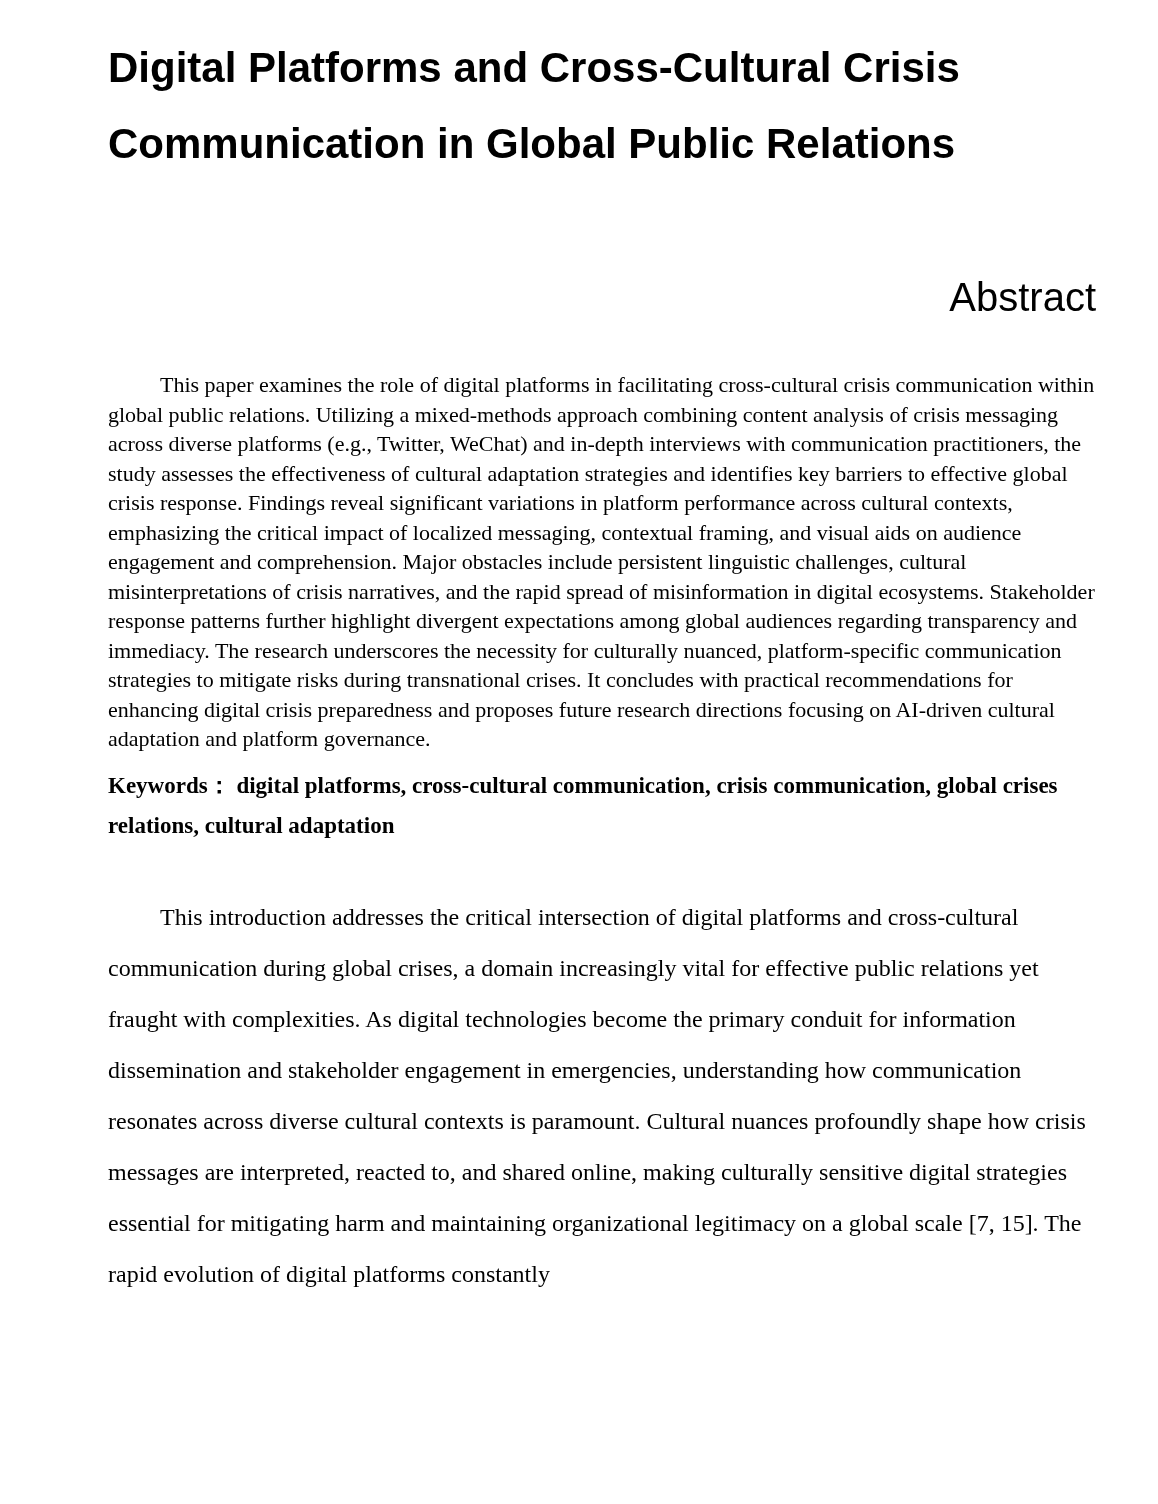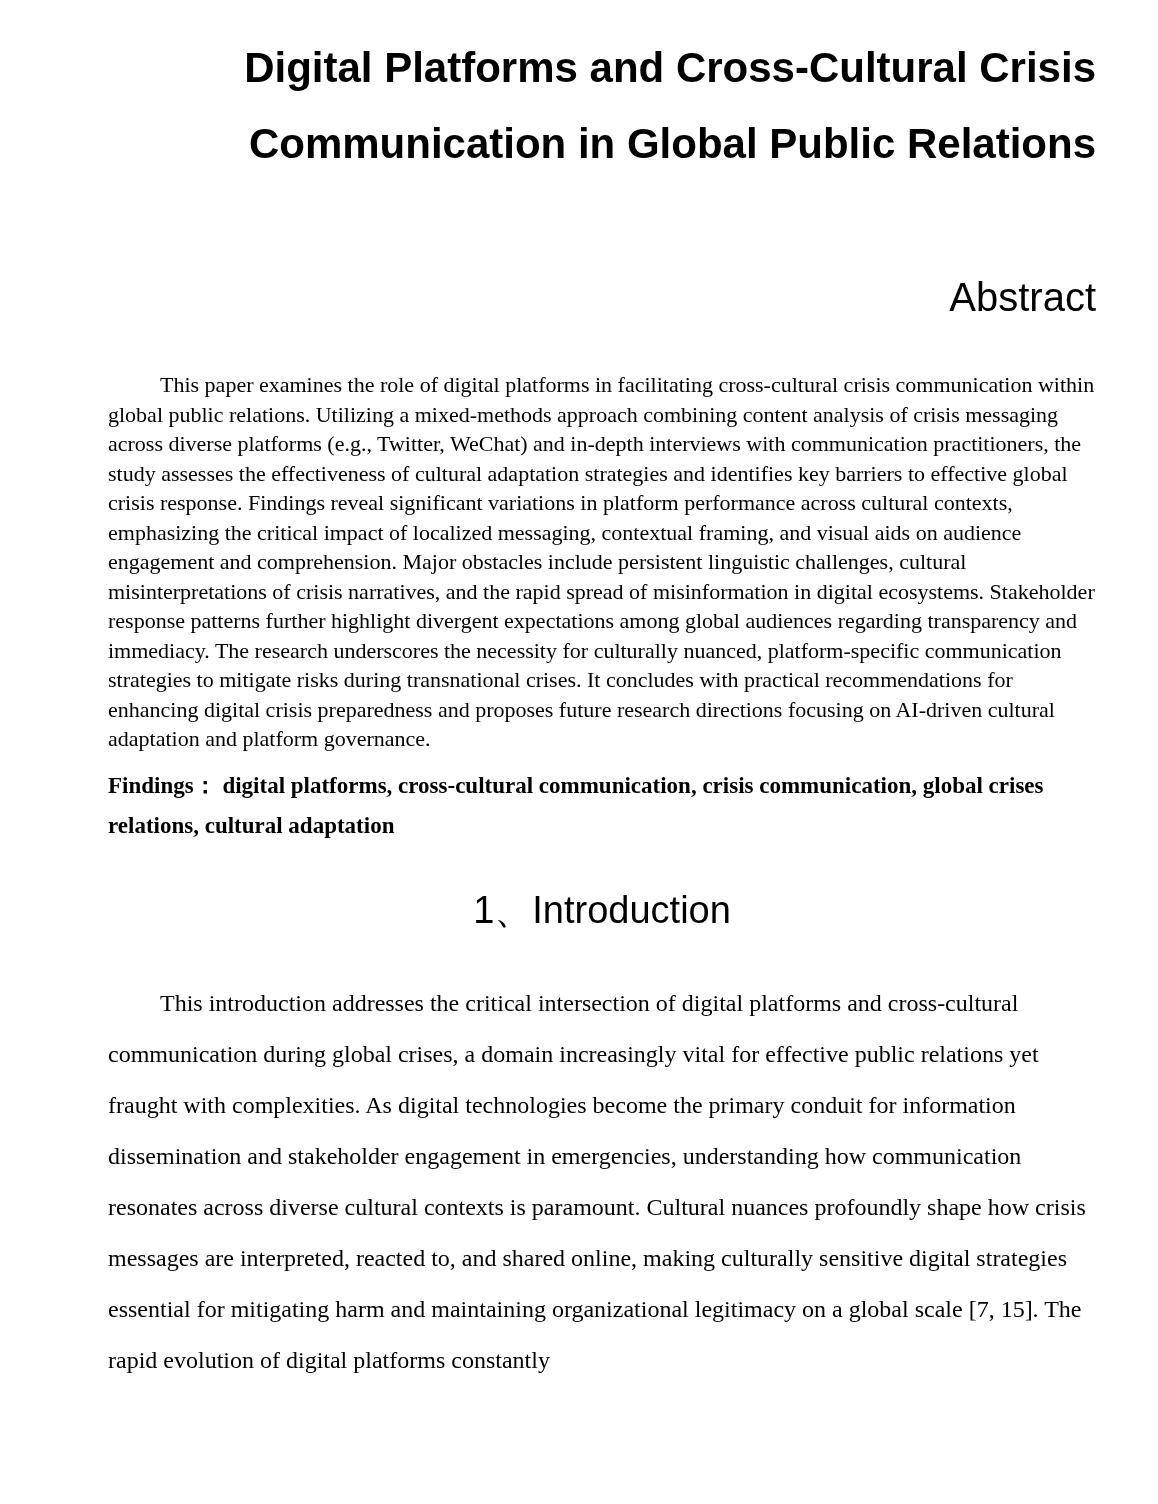--- a/index.html
+++ b/index.html
@@ -21,21 +21,21 @@
       padding: 30px 62px 0 108px;
       overflow: hidden;
       background: #ffffff;
     }
     .paper-title {
       margin: 0;
       font-family: "Liberation Sans", sans-serif;
       font-size: 42px;
       font-weight: 700;
       line-height: 76px;
-      text-align: right;
+      text-align: left;
       white-space: pre-line;
     }
     .abstract-heading {
       margin: 92px 0 0 0;
       font-family: "Liberation Sans", sans-serif;
       font-size: 40px;
       font-weight: 400;
       line-height: 46px;
       text-align: right;
     }
@@ -80,19 +80,18 @@
 
 <div class="page">
 
   <h1 class="paper-title">Digital Platforms and Cross-Cultural Crisis
 Communication in Global Public Relations</h1>
 
   <h2 class="abstract-heading">Abstract</h2>
 
   <p class="abstract-body">This paper examines the role of digital platforms in facilitating cross-cultural crisis communication within global public relations. Utilizing a mixed-methods approach combining content analysis of crisis messaging across diverse platforms (e.g., Twitter, WeChat) and in-depth interviews with communication practitioners, the study assesses the effectiveness of cultural adaptation strategies and identifies key barriers to effective global crisis response. Findings reveal significant variations in platform performance across cultural contexts, emphasizing the critical impact of localized messaging, contextual framing, and visual aids on audience engagement and comprehension. Major obstacles include persistent linguistic challenges, cultural misinterpretations of crisis narratives, and the rapid spread of misinformation in digital ecosystems. Stakeholder response patterns further highlight divergent expectations among global audiences regarding transparency and immediacy. The research underscores the necessity for culturally nuanced, platform-specific communication strategies to mitigate risks during transnational crises. It concludes with practical recommendations for enhancing digital crisis preparedness and proposes future research directions focusing on AI-driven cultural adaptation and platform governance.</p>
 
-  <p class="keywords-line"><span class="kw-label">Findings：</span><span> digital platforms, cross-cultural communication, crisis communication, global crises relations, cultural adaptation</span></p>
+  <p class="keywords-line"><span class="kw-label">Keywords：</span><span> digital platforms, cross-cultural communication, crisis communication, global crises relations, cultural adaptation</span></p>
 
-  <h2 class="section-heading">1、Introduction</h2>
 
   <p class="intro-body">This introduction addresses the critical intersection of digital platforms and cross-cultural communication during global crises, a domain increasingly vital for effective public relations yet fraught with complexities. As digital technologies become the primary conduit for information dissemination and stakeholder engagement in emergencies, understanding how communication resonates across diverse cultural contexts is paramount. Cultural nuances profoundly shape how crisis messages are interpreted, reacted to, and shared online, making culturally sensitive digital strategies essential for mitigating harm and maintaining organizational legitimacy on a global scale [7, 15]. The rapid evolution of digital platforms constantly</p>
 
 </div>
 
 </body></html>

